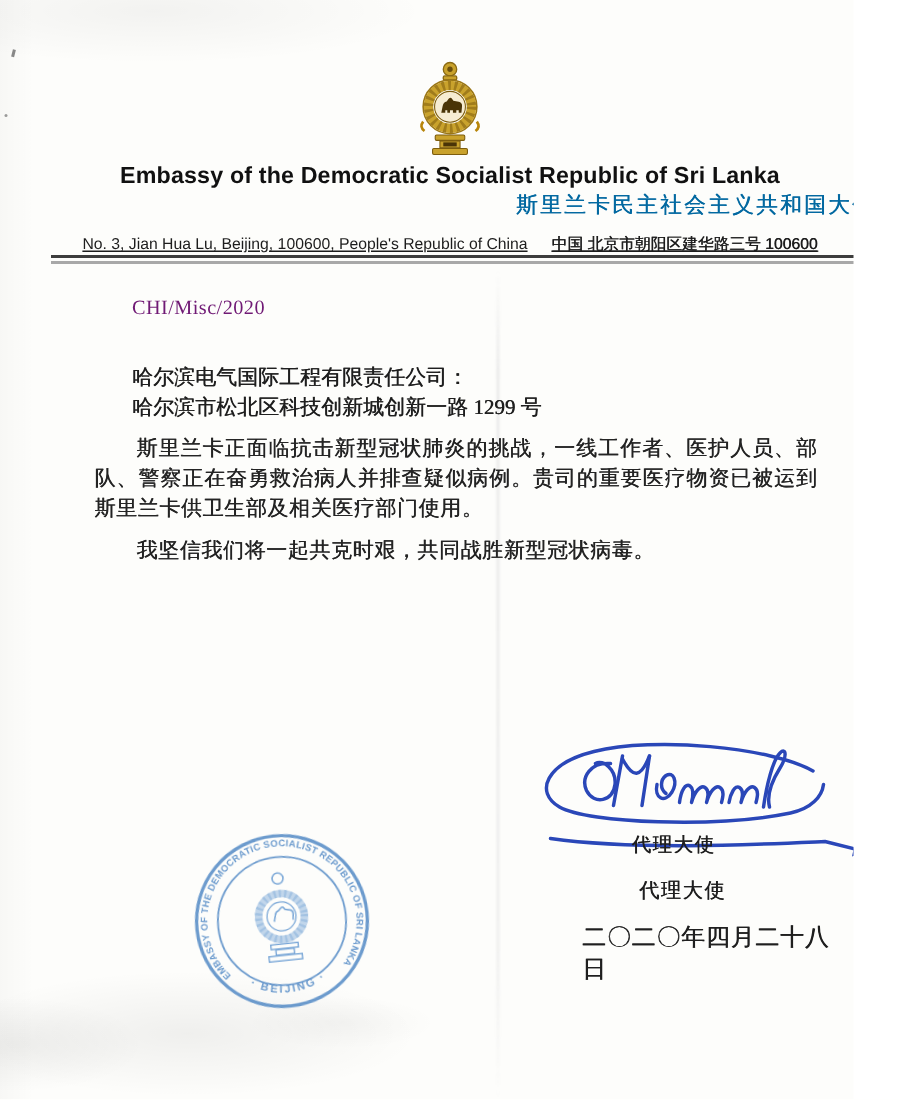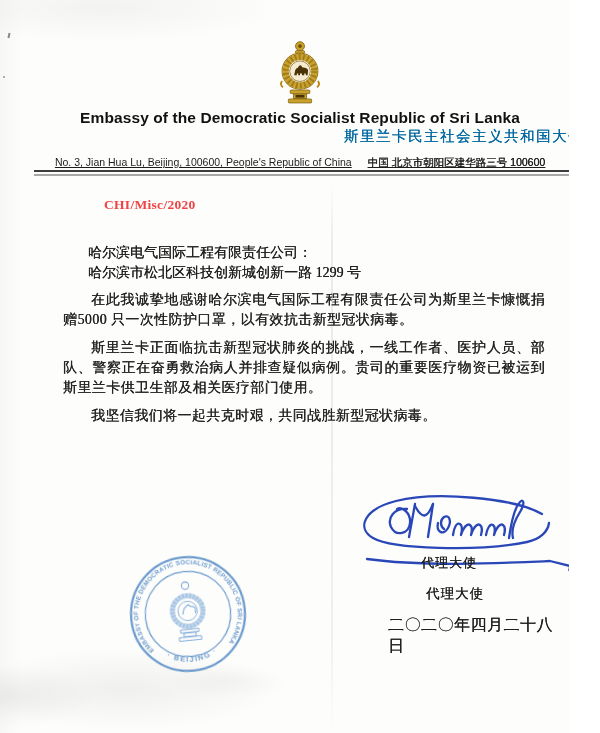--- a/index.html
+++ b/index.html
@@ -43,22 +43,22 @@
     font-family:"Liberation Sans","DejaVu Sans",sans-serif; font-size:10.5px; color:#1d1d1d;text-decoration:underline;
   }
   .addr span{ white-space:nowrap; }
   .addr .gap{ display:inline-block; width:16px; }
   .rule-dark{ position:absolute; left:34px; top:170px; width:562px; height:2px; background:#3d3d3d; }
   .rule-light{ position:absolute; left:34px; top:174px; width:562px; height:1.5px; background:#a8a8a8; }
 
   
   .cn{ text-shadow:0.3px 0 0 currentColor; }
   .refno{
-    position:absolute; left:104px; top:197px;
-    font-weight:bold; font-size:13.5px; letter-spacing:0.3px; color:#ef4444;
+    position:absolute; left:88px; top:197px;
+    font-weight:normal; font-size:13.5px; letter-spacing:0.3px; color:#701a75;
   }
   .recipient{
     position:absolute; left:88px; top:243px; font-size:14px; line-height:20px; color:#1f1f1f;
   }
   .body-text{
     position:absolute; left:63px; top:290px; width:482px;
     font-size:14px; line-height:20px; letter-spacing:0.4px;
     text-align:justify; color:#242424;
   }
   .body-text p{ margin:0 0 8px 0; text-indent:2em; }
@@ -116,21 +116,20 @@
   <div class="rule-light"></div>
 
   <div class="refno">CHI/Misc/2020</div>
 
   <div class="recipient cn">
     <div>哈尔滨电气国际工程有限责任公司：</div>
     <div>哈尔滨市松北区科技创新城创新一路 1299 号</div>
   </div>
 
   <div class="body-text cn">
-    <p>在此我诚挚地感谢哈尔滨电气国际工程有限责任公司为斯里兰卡慷慨捐赠5000 只一次性防护口罩，以有效抗击新型冠状病毒。</p>
     <p>斯里兰卡正面临抗击新型冠状肺炎的挑战，一线工作者、医护人员、部队、警察正在奋勇救治病人并排查疑似病例。贵司的重要医疗物资已被运到斯里兰卡供卫生部及相关医疗部门使用。</p>
     <p>我坚信我们将一起共克时艰，共同战胜新型冠状病毒。</p>
   </div>
 
   <svg class="sig-svg" viewBox="0 0 232 85">
     <g fill="none" stroke="#2a47b8" stroke-width="2.3" stroke-linecap="round" stroke-linejoin="round">
       <path d="M190 22 C162 6 84 -1 44 9 C12 17 4 36 21 46 C40 57 126 60 175 50 C189 47 196 39 197 31"></path>
       <path d="M55 17 C42 16 35 26 39 35 C44 45 57 42 58 31 C59 21 50 14 45 17"></path>
       <path d="M63 12 L57 45"></path>
       <path d="M63 14 C70 27 75 27 81 12"></path>

